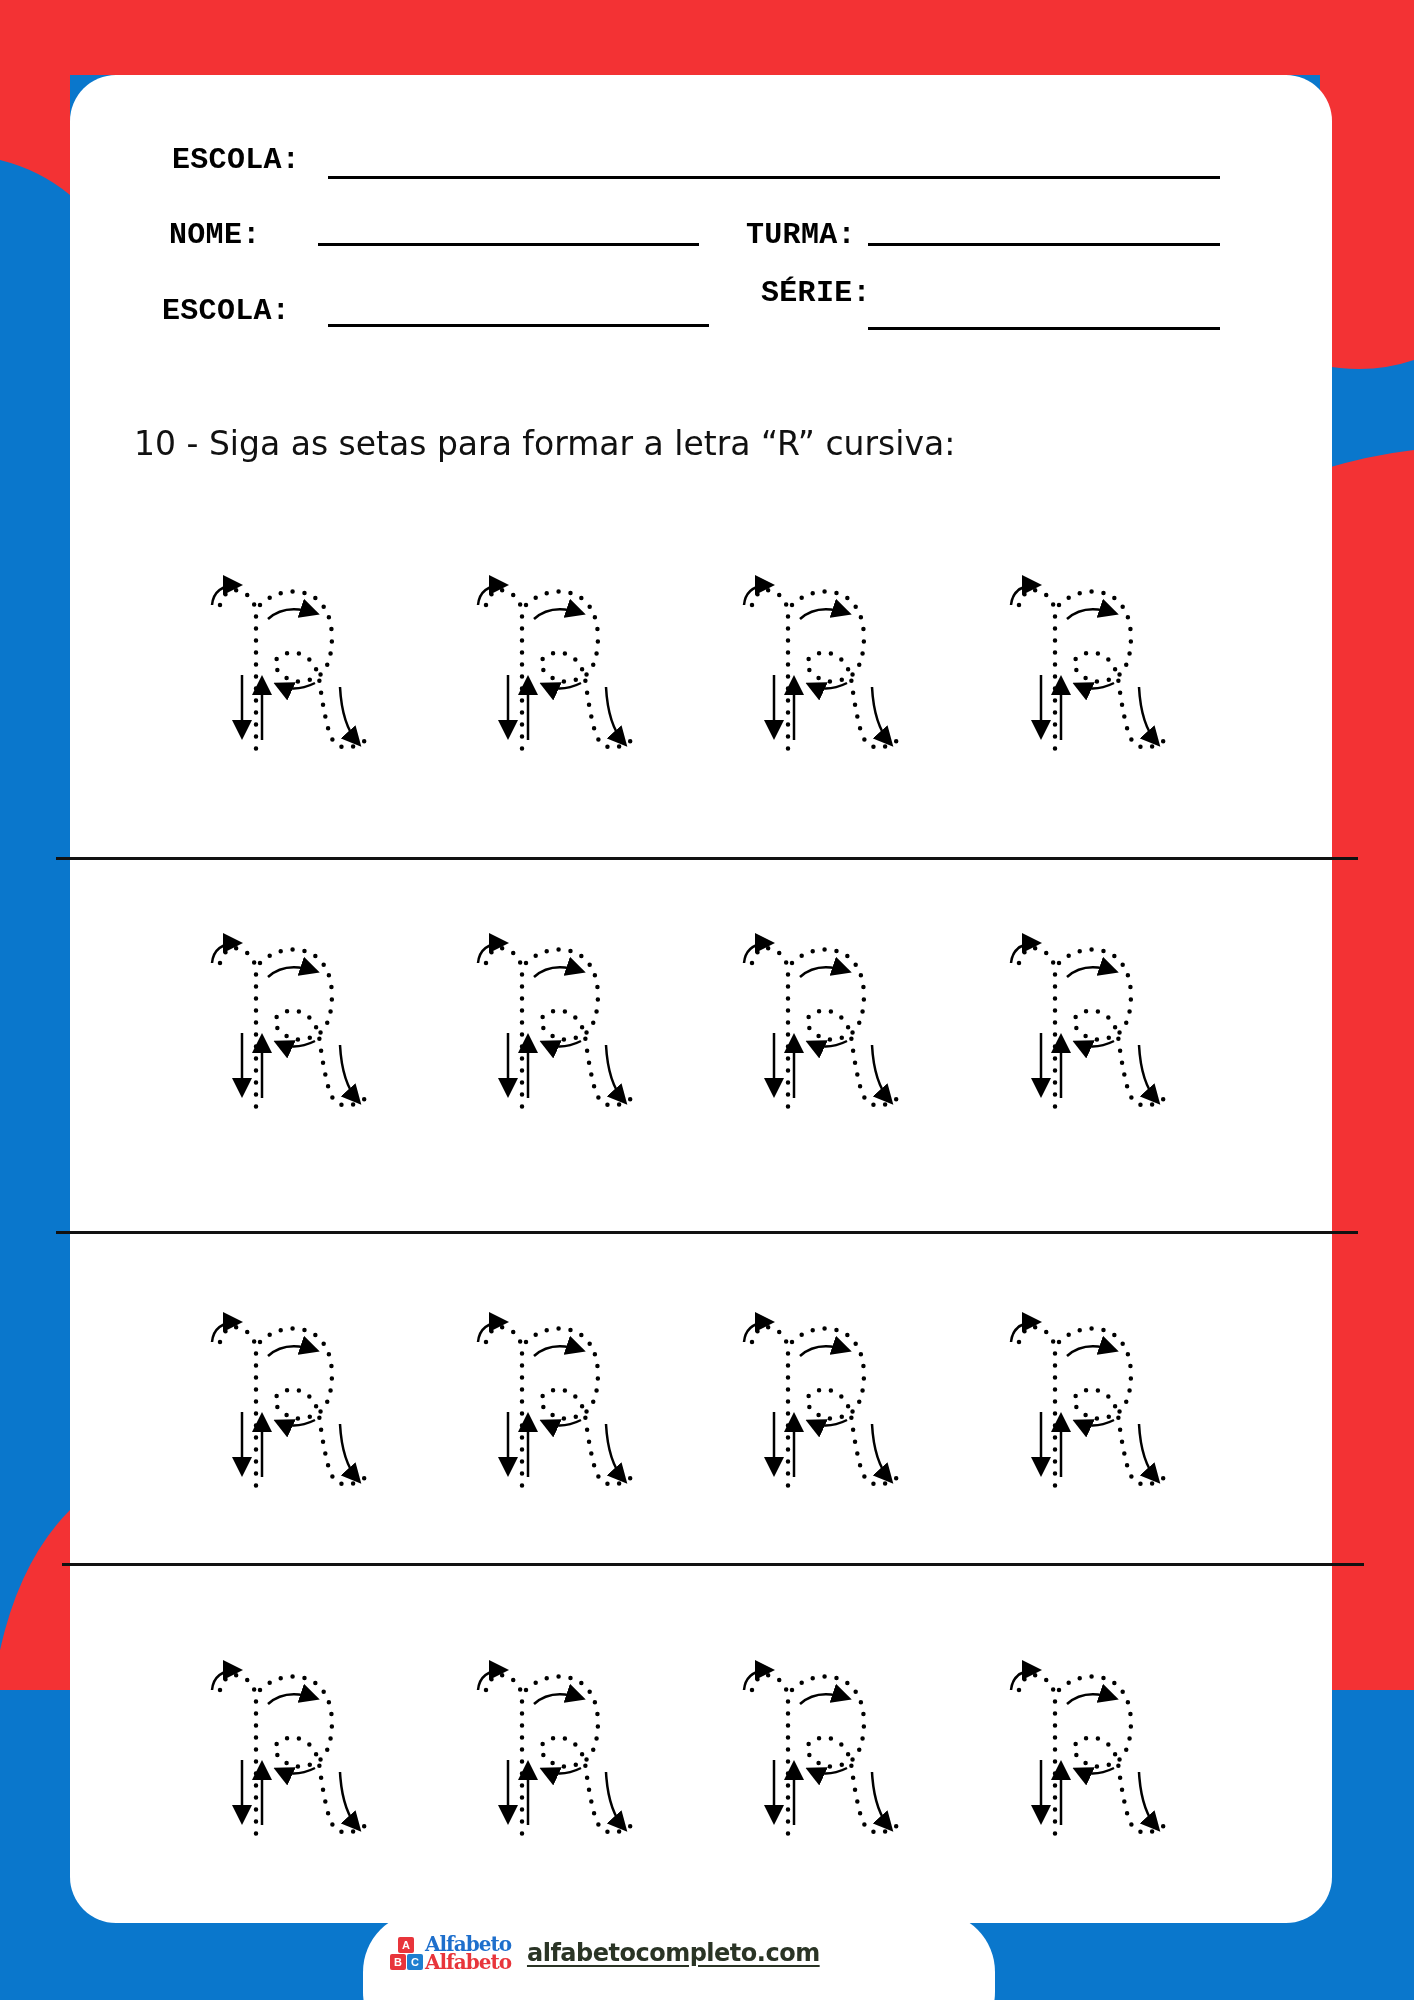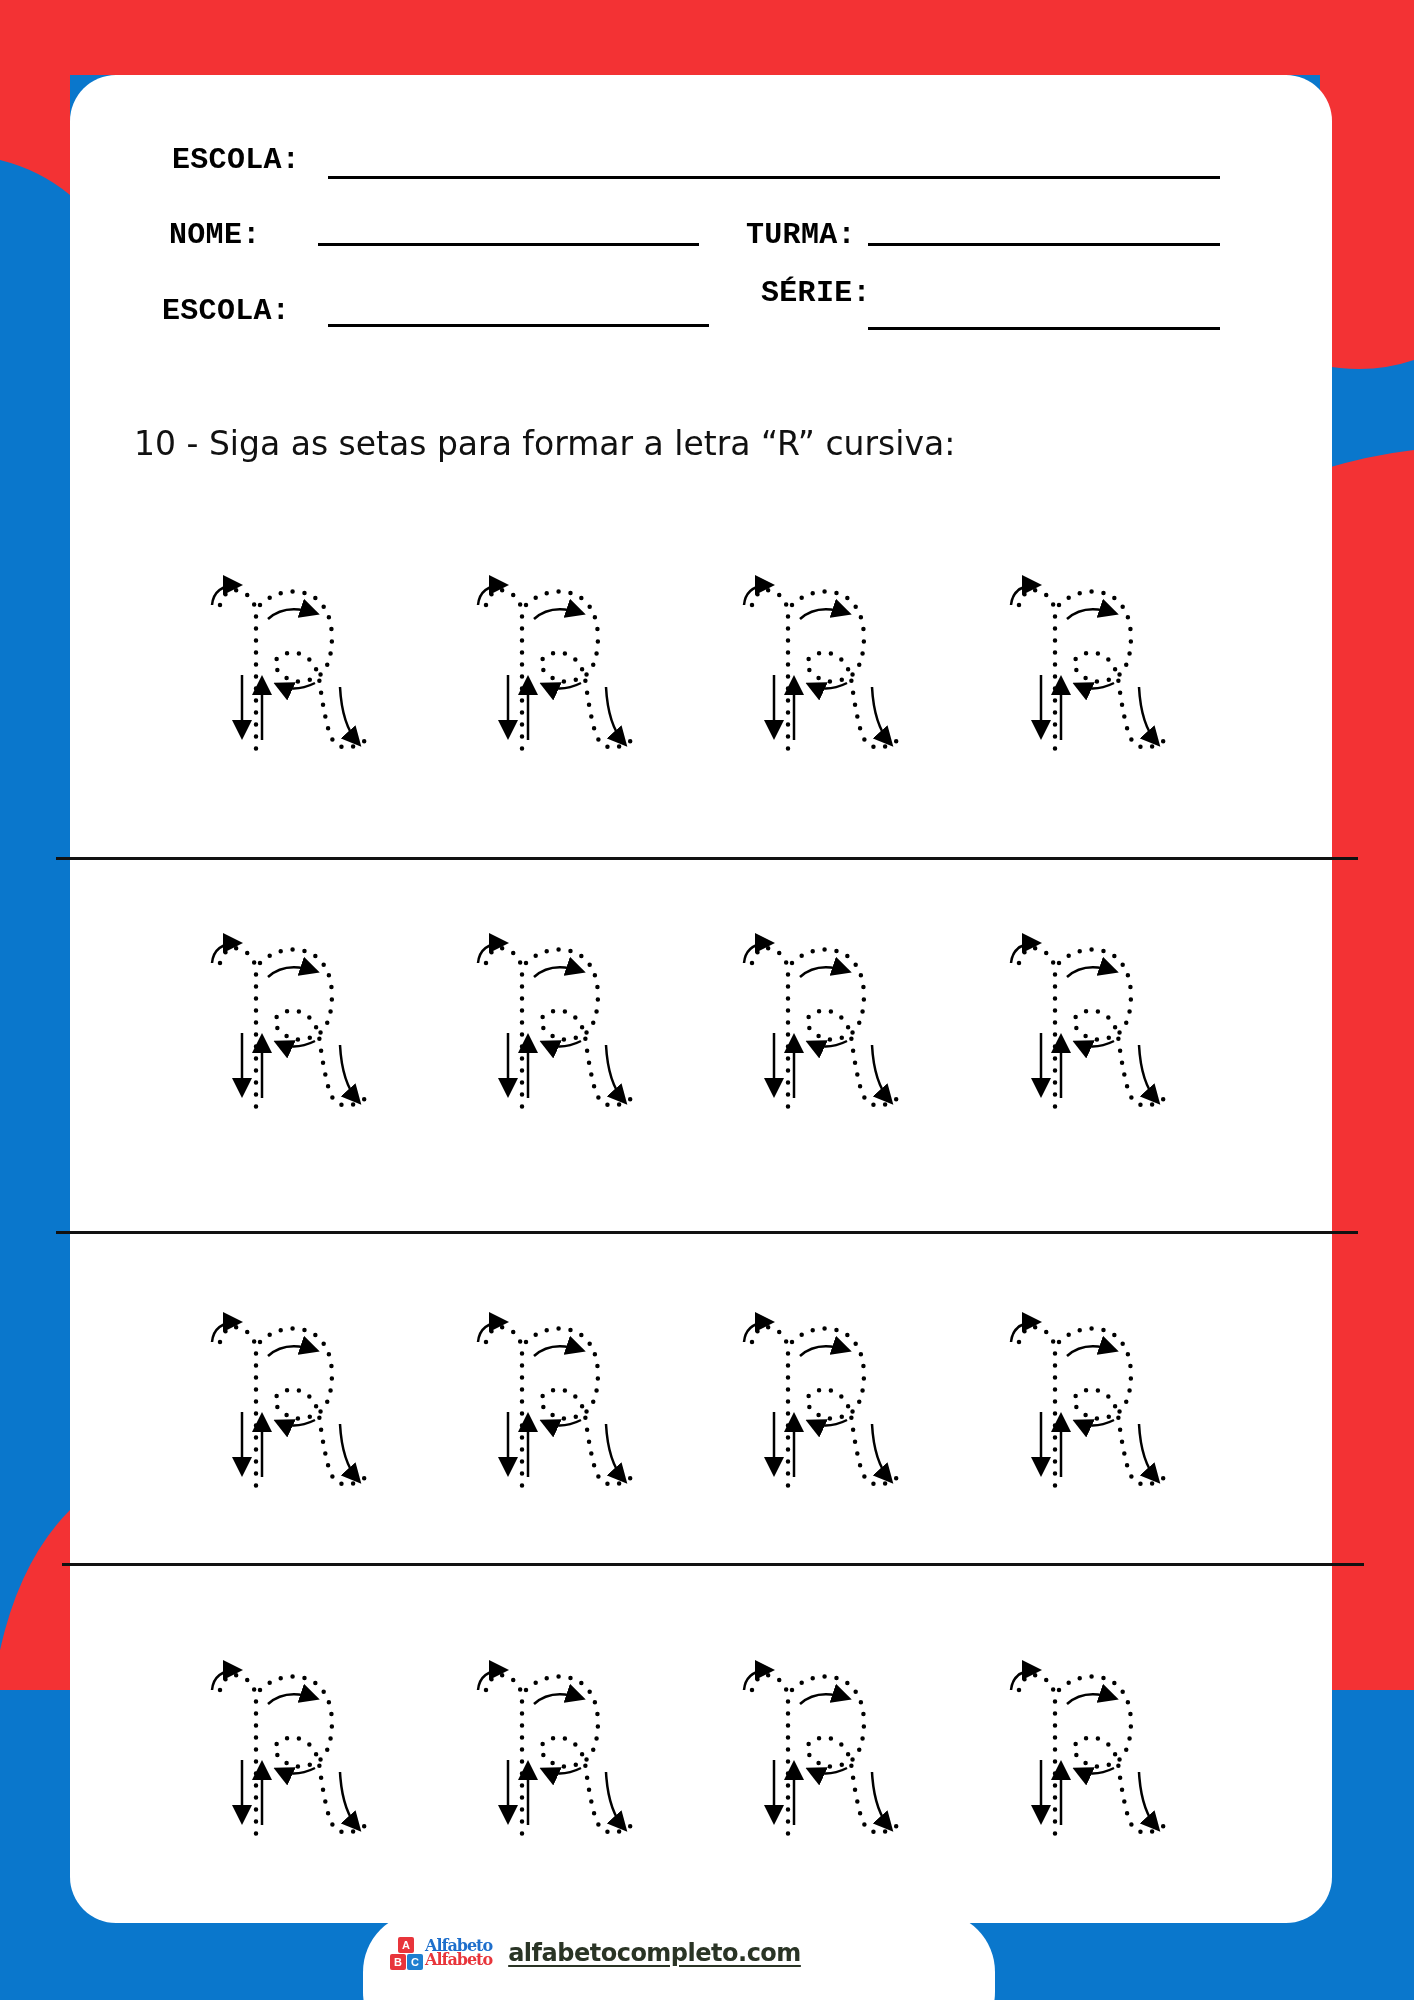--- a/index.html
+++ b/index.html
@@ -9,21 +9,21 @@
   .footer-pill{position:absolute;left:363px;top:1912px;width:632px;height:140px;background:#fff;border-radius:60px;}
   .field-label{position:absolute;font-weight:bold;font-size:30px;color:#000;letter-spacing:0.3px;font-family:Liberation Mono, monospace;}
   .field-line{position:absolute;height:3px;background:#000;}
   .instruction{position:absolute;left:134px;top:424px;font-size:33px;color:#111;font-family:"DejaVu Sans",sans-serif;font-weight:normal;text-align:center;}
   .divider{position:absolute;height:3px;background:#111;}
   .row{position:absolute;left:0;width:1414px;height:200px;}
   .letter{position:absolute;width:190px;height:200px;}
   .footer{position:absolute;left:390px;top:1925px;height:56px;display:flex;align-items:center;gap:16px;}
   .logo{display:flex;align-items:center;gap:2px;}
   .block{width:16px;height:16px;color:#fff;font-size:11px;font-weight:bold;display:flex;align-items:center;justify-content:center;border-radius:2px;}
-  .logo-text{display:flex;flex-direction:column;line-height:0.9;font-family:"DejaVu Serif",serif;font-weight:bold;font-size:16px;letter-spacing:-1px;align-items:center;}
+  .logo-text{display:flex;flex-direction:column;line-height:0.9;font-family:"DejaVu Serif",serif;font-weight:bold;font-size:20px;letter-spacing:-1px;align-items:center;}
   .site{font-size:24px;font-weight:bold;color:#2a3425;text-decoration:underline;text-underline-offset:4px;font-family:"DejaVu Sans",sans-serif;letter-spacing:-0.5px;}
 </style>
 </head>
 <body>
 
 <svg class="bg" width="1414" height="2000" viewBox="0 0 1414 2000">
   <rect x="0" y="0" width="1414" height="2000" fill="#0a77cc"></rect>
 
   <path d="M0 0 H1414 V360 Q1370 375 1320 365 L1320 0 Z" fill="#f33234"></path>
   <path d="M0 0 H1414 V75 H0 Z" fill="#f33234"></path>

